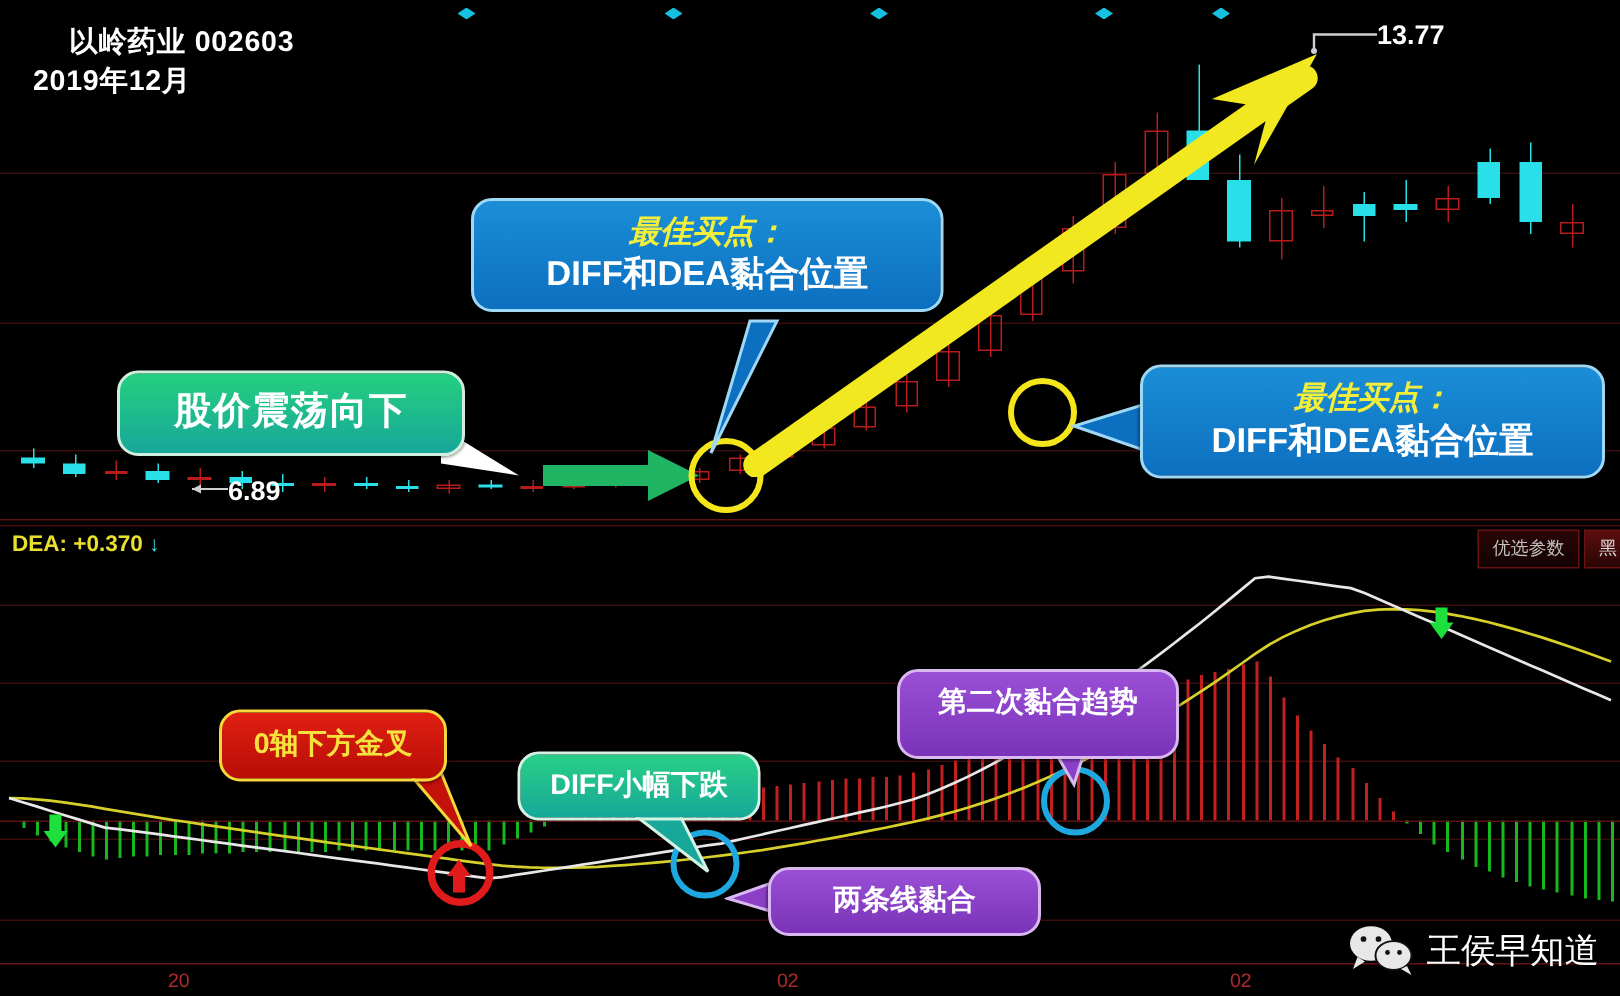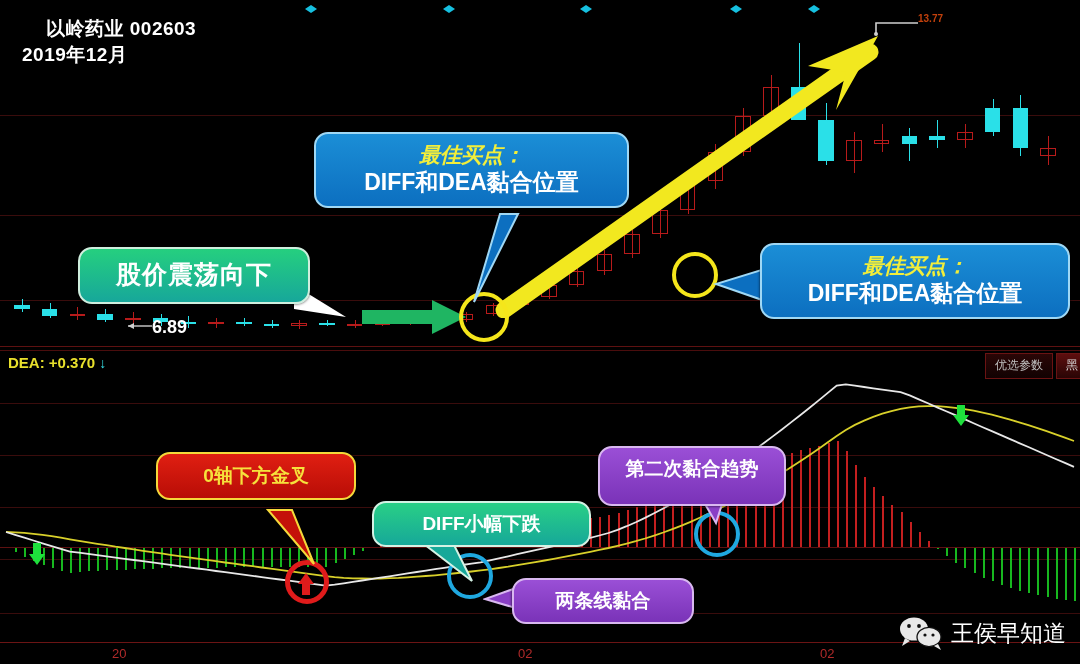--- a/index.html
+++ b/index.html
@@ -35,21 +35,21 @@
     clip-path: polygon(50% 0, 100% 50%, 50% 100%, 0 50%);
   }
 
   
   #candles { position: absolute; left: 0; top: 0; width: 1080px; height: 348px; }
   .c-wick { position: absolute; width: 1px; }
   .c-body { position: absolute; }
 
   
   .price-tag {
-    position: absolute; color: #c2410c; font-size: 10px; font-weight: bold;
+    position: absolute; color: #ffffff; font-size: 18px; font-weight: bold;
     font-family: "Liberation Sans", sans-serif; white-space: nowrap;
   }
   .price-tag.small { font-size: 18px; color: #ffffff; }
 
   
   #macd-readout {
     position: absolute; left: 8px; top: 354px; z-index: 25;
     color: #e8e02c; font-size: 15px; font-weight: bold; white-space: nowrap;
     font-family: "Liberation Sans", sans-serif;
   }
@@ -443,28 +443,28 @@
   </svg>
 
   <div class="bubble b-blue" style="left:760px; top:243px; width:310px;">
     <div class="t1">最佳买点：</div>
     <div class="t2">DIFF和DEA黏合位置</div>
   </div>
   <svg style="position:absolute;left:712px;top:262px;z-index:19" width="60" height="60">
     <path d="M56 6 L56 40 L4 22 Z" fill="#0c6fc0" stroke="#9fd8f5" stroke-width="2"></path>
   </svg>
 
-  <div class="bubble b-red" style="left:146px; top:452px; width:200px; padding:10px 12px 11px;margin-left:10px;">
+  <div class="bubble b-red" style="left:146px; top:473px; width:152px; padding:10px 12px 11px;">
     <div class="t1">0轴下方金叉</div>
   </div>
   <svg style="position:absolute;left:262px;top:508px;z-index:19" width="62" height="62">
     <path d="M6 2 L30 2 L52 56 Z" fill="#c41109" stroke="#f5d83a" stroke-width="2"></path>
   </svg>
 
-  <div class="bubble b-green-sm" style="left:345px; top:501px; width:219px; padding:9px 12px 10px;margin-left:27px;">
+  <div class="bubble b-green-sm" style="left:345px; top:501px; width:162px; padding:9px 12px 10px;">
     <div class="t1">DIFF小幅下跌</div>
   </div>
   <svg style="position:absolute;left:418px;top:539px;z-index:19" width="62" height="48">
     <path d="M2 2 L34 2 L54 42 Z" fill="#17a899" stroke="#d4f2e4" stroke-width="2"></path>
   </svg>
 
   <div class="bubble b-purple" style="left:512px; top:578px; width:182px; padding:9px 12px 10px;">
     <div class="t1">两条线黏合</div>
   </div>
   <svg style="position:absolute;left:483px;top:585px;z-index:19" width="40" height="36">

